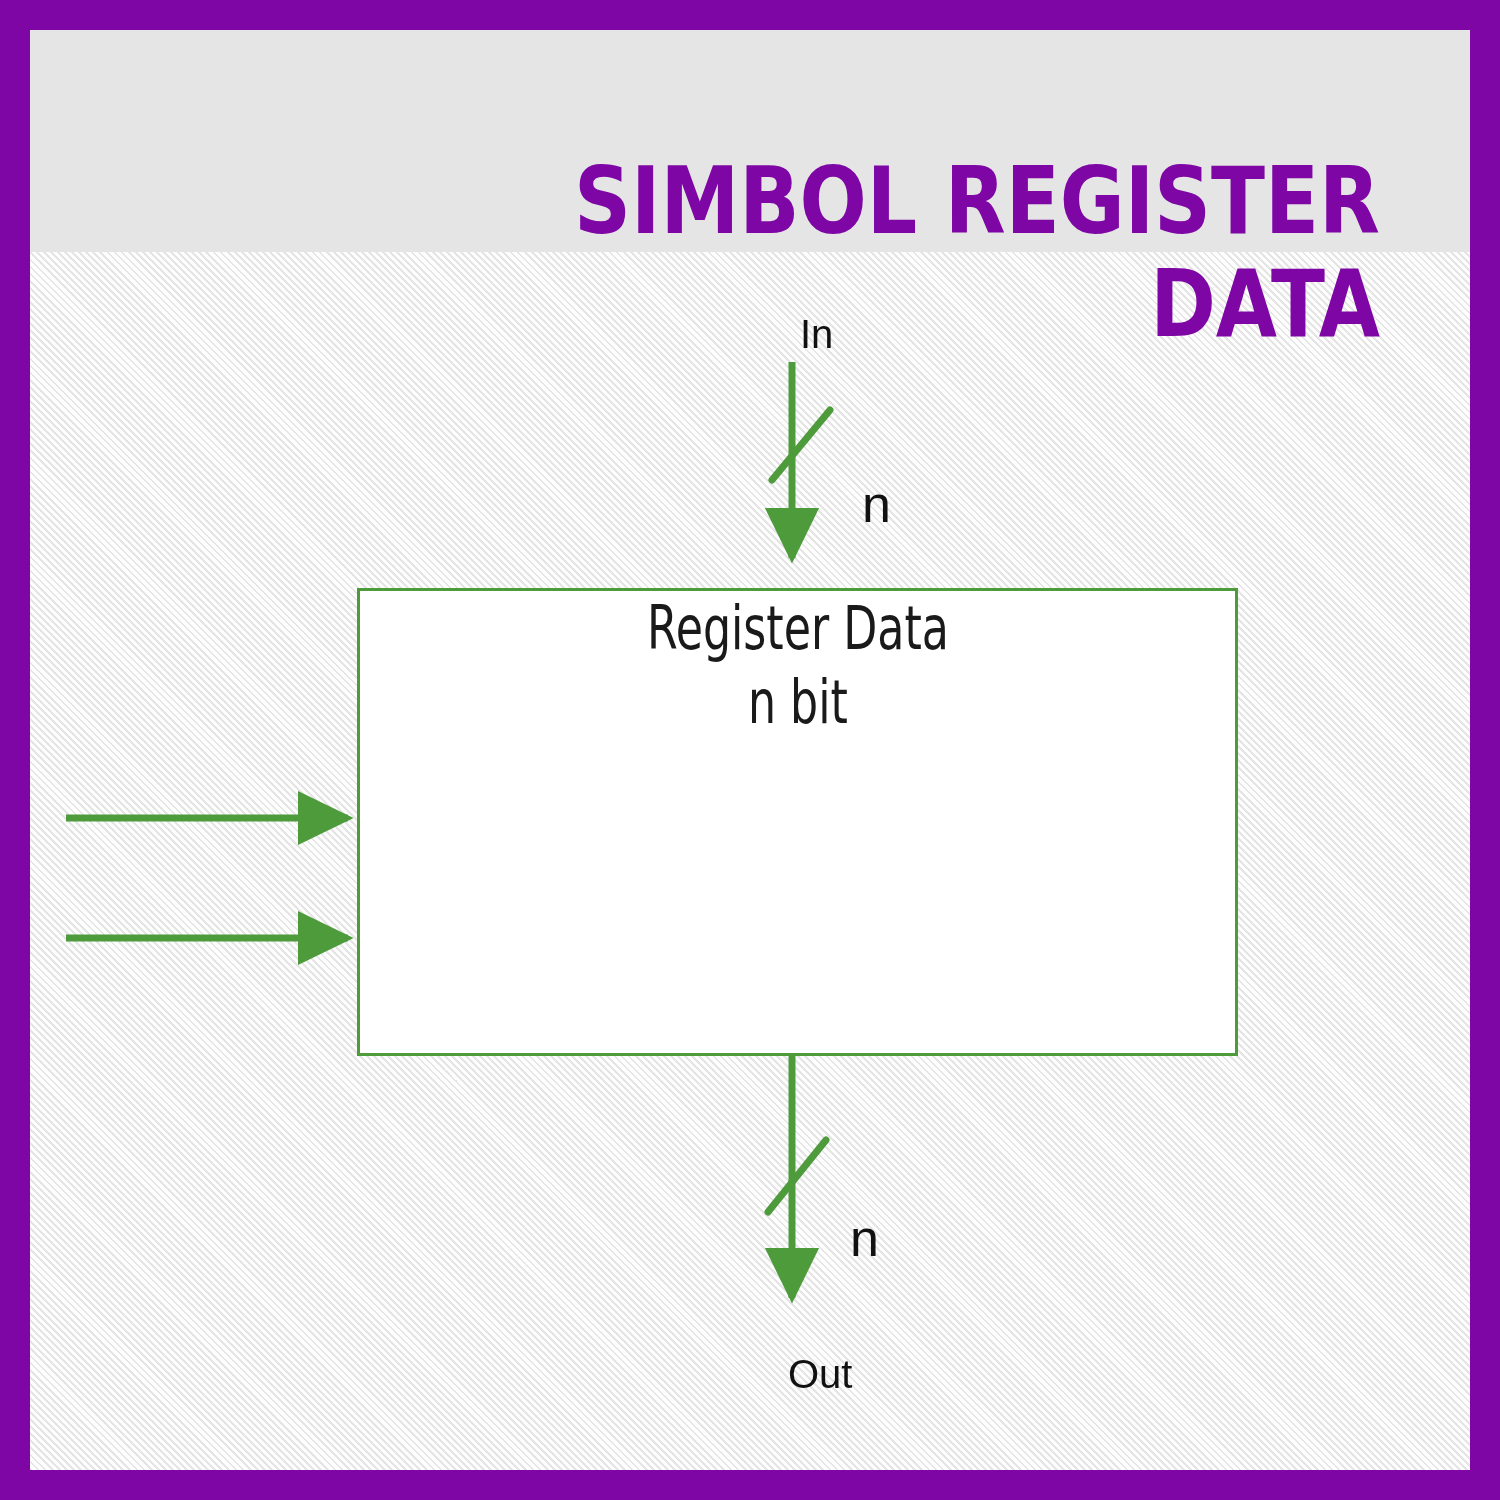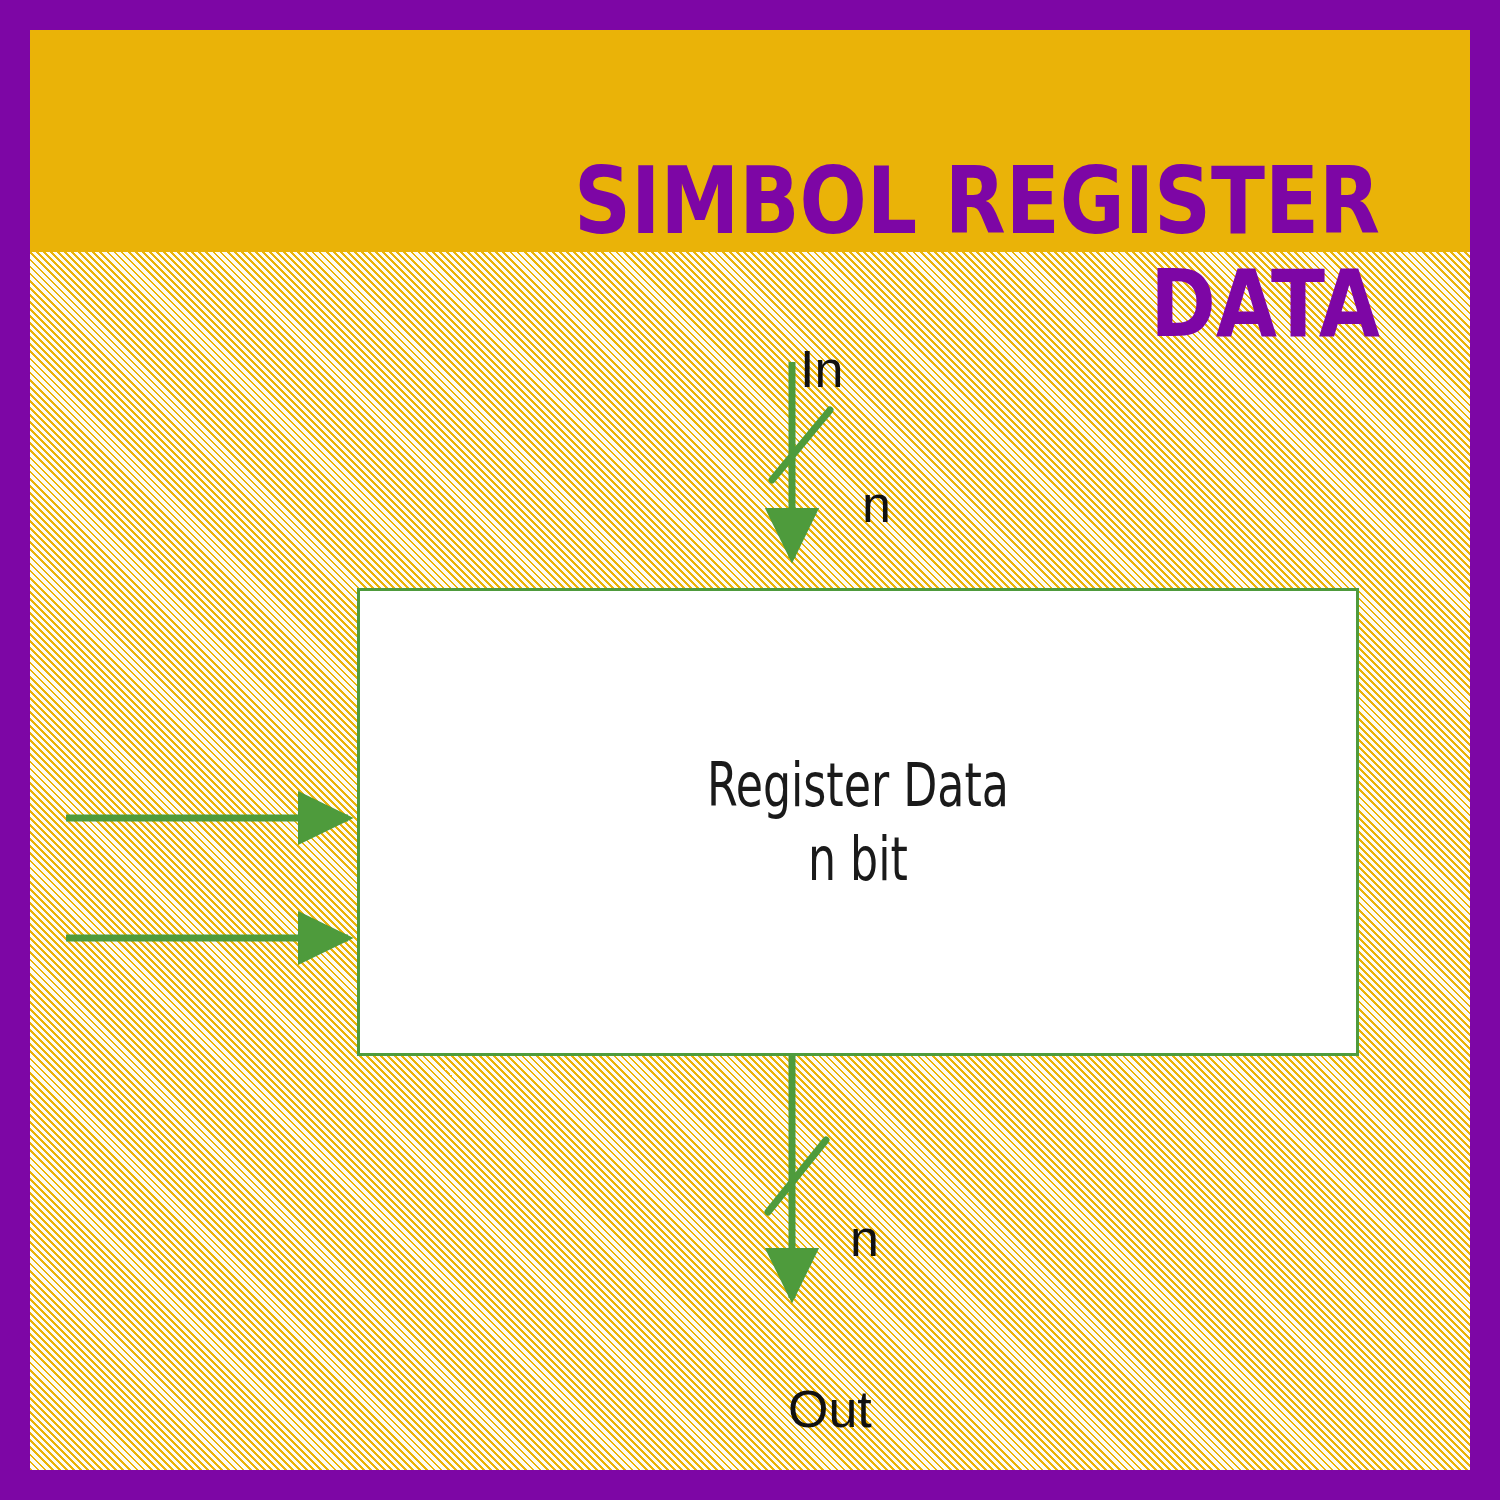--- a/index.html
+++ b/index.html
@@ -15,21 +15,21 @@
     box-sizing: border-box;
     background: #7D06A5;
     padding: 30px;
     overflow: hidden;
     font-family: "Liberation Sans", "DejaVu Sans", sans-serif;
   }
   #canvas {
     position: relative;
     width: 100%;
     height: 100%;
-    background: #eab308;
+    background: #e5e5e5;
     overflow: hidden;
   }
   
   #texture {
     position: absolute;
     left: 0;
     top: 222px;
     right: 0;
     bottom: 0;
     background-image: repeating-linear-gradient(
@@ -63,48 +63,46 @@
     position: absolute;
     left: 0;
     top: 0;
     right: 0;
     bottom: 0;
   }
   #reg-box {
     position: absolute;
     left: 327px;
     top: 558px;
-    width: 1002px;
+    width: 881px;
     height: 468px;
     box-sizing: border-box;
     border: 3px solid #4E9B3C;
     background: #FFFFFF;
     display: flex;
     flex-direction: column;
     align-items: center;
-    justify-content: center;
   }
   .box-line {
     color: #1A1A1A;
     font-family: "DejaVu Sans Condensed", "Liberation Sans Narrow", "Liberation Sans", sans-serif;
     font-size: 60px;
     font-weight: 400;
     line-height: 1.24;
     transform: scaleX(0.82);
     white-space: nowrap;
   }
 
   .wire-label {
     position: absolute;
     color: #111111;
     font-family: "Liberation Sans", "DejaVu Sans", sans-serif;
-    font-size: 52px;
+    font-size: 40px;
     font-weight: 400;
     white-space: nowrap;
-    margin-top: 27px;
   }
   .bus-label {
     position: absolute;
     color: #111111;
     font-family: "Liberation Sans", "DejaVu Sans", sans-serif;
     font-size: 52px;
     font-weight: 400;
   }
   #label-in   { left: 770px;  top: 282px; }
   #label-out  { left: 758px;  top: 1322px; text-align: right; }

